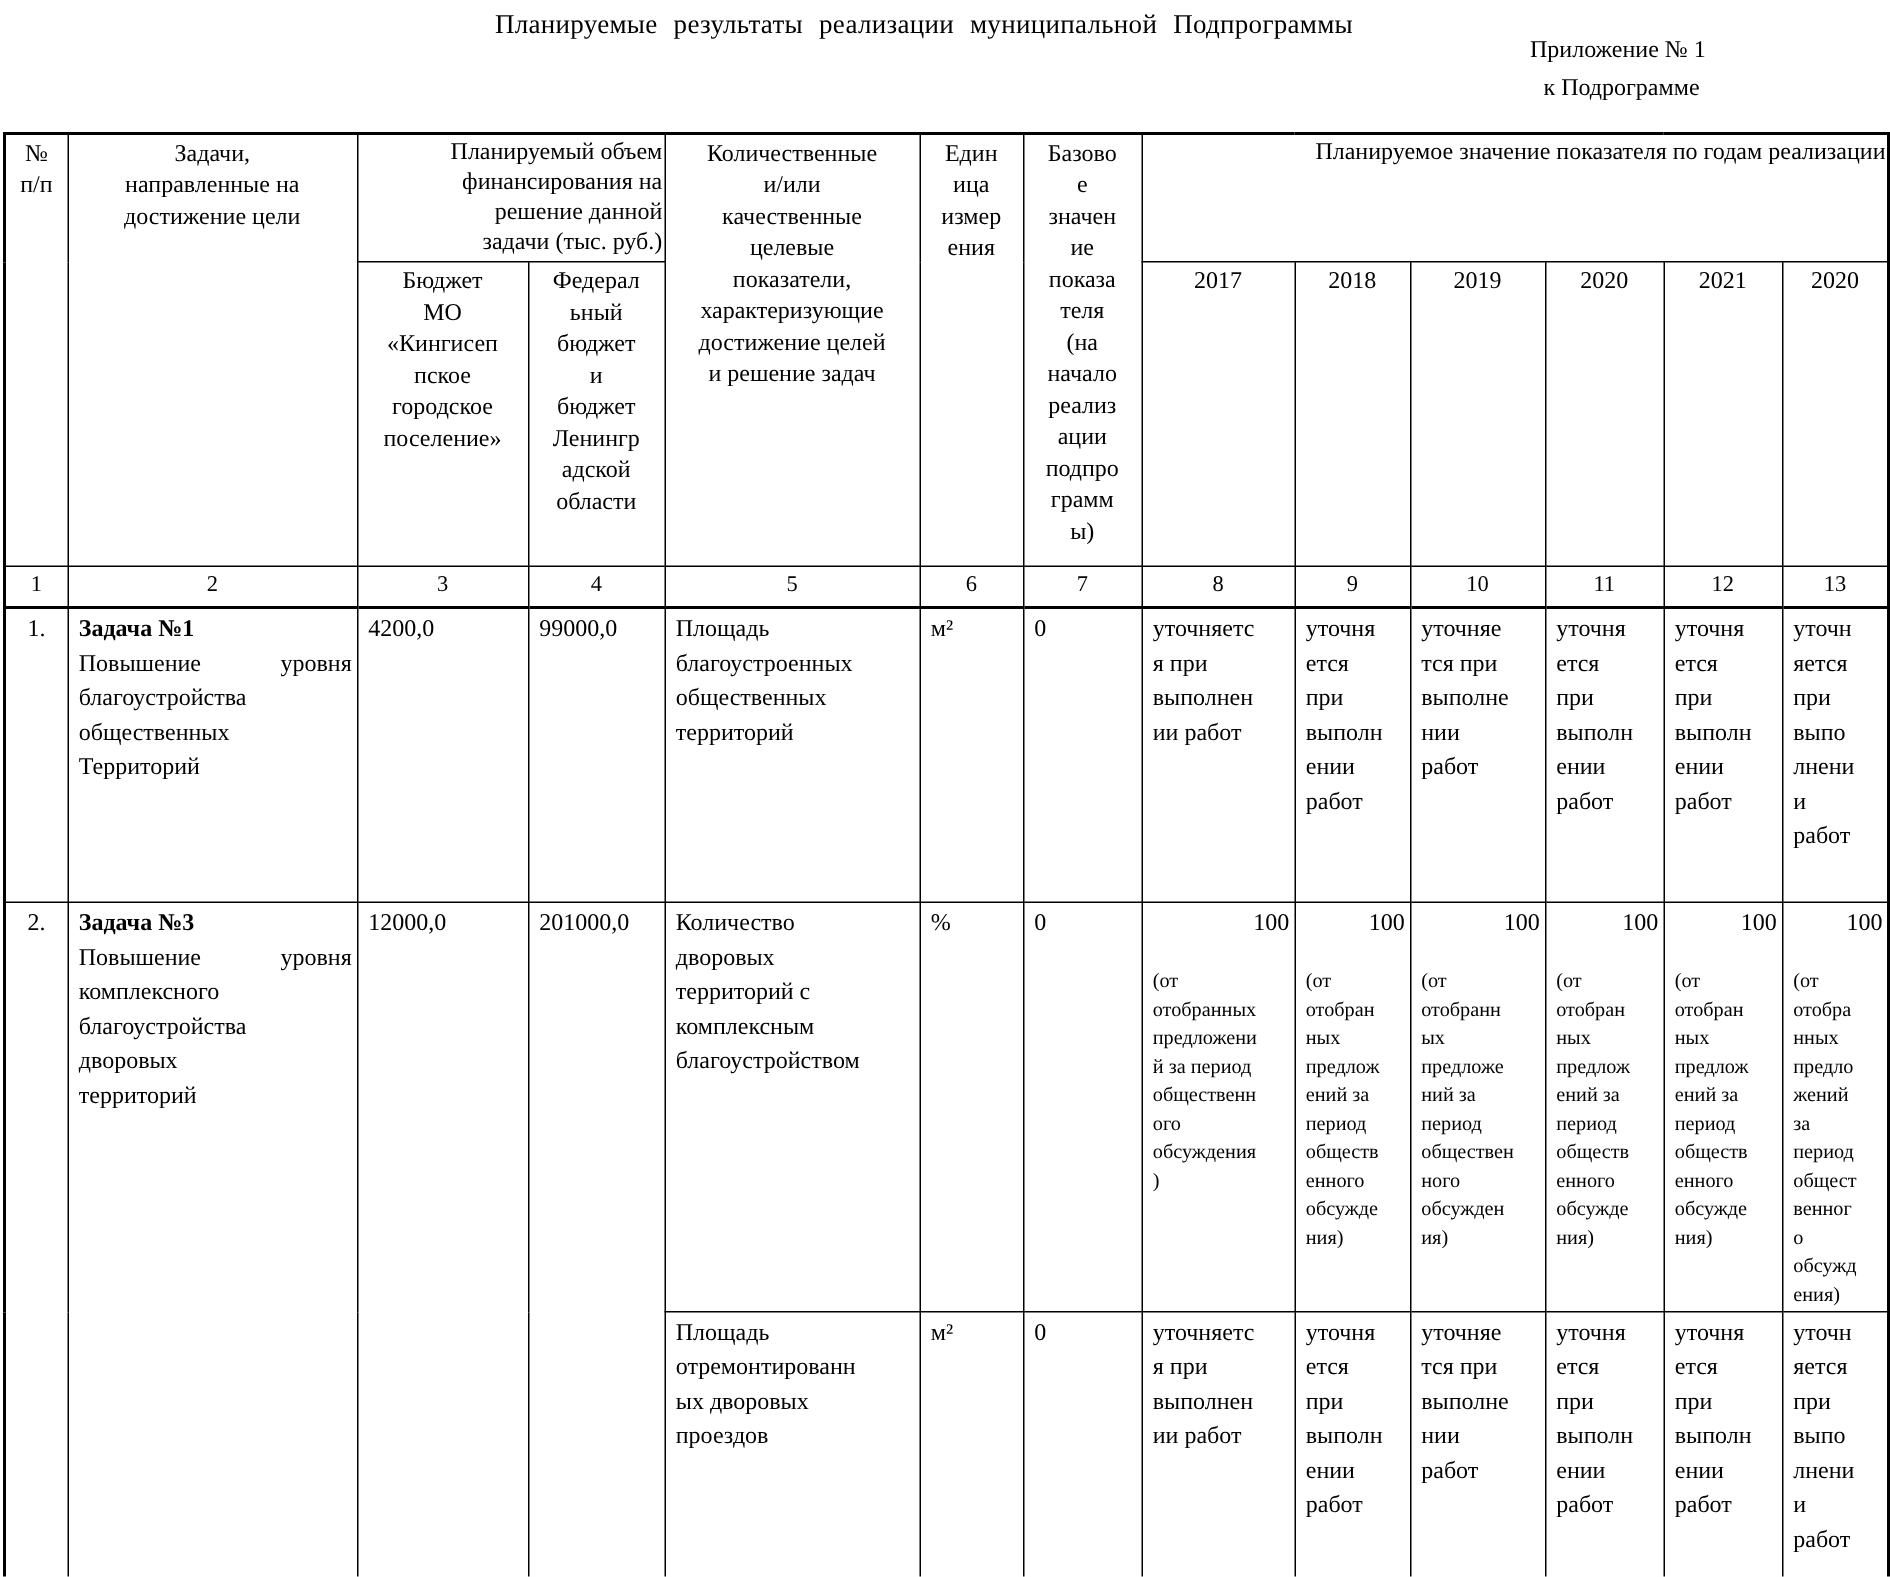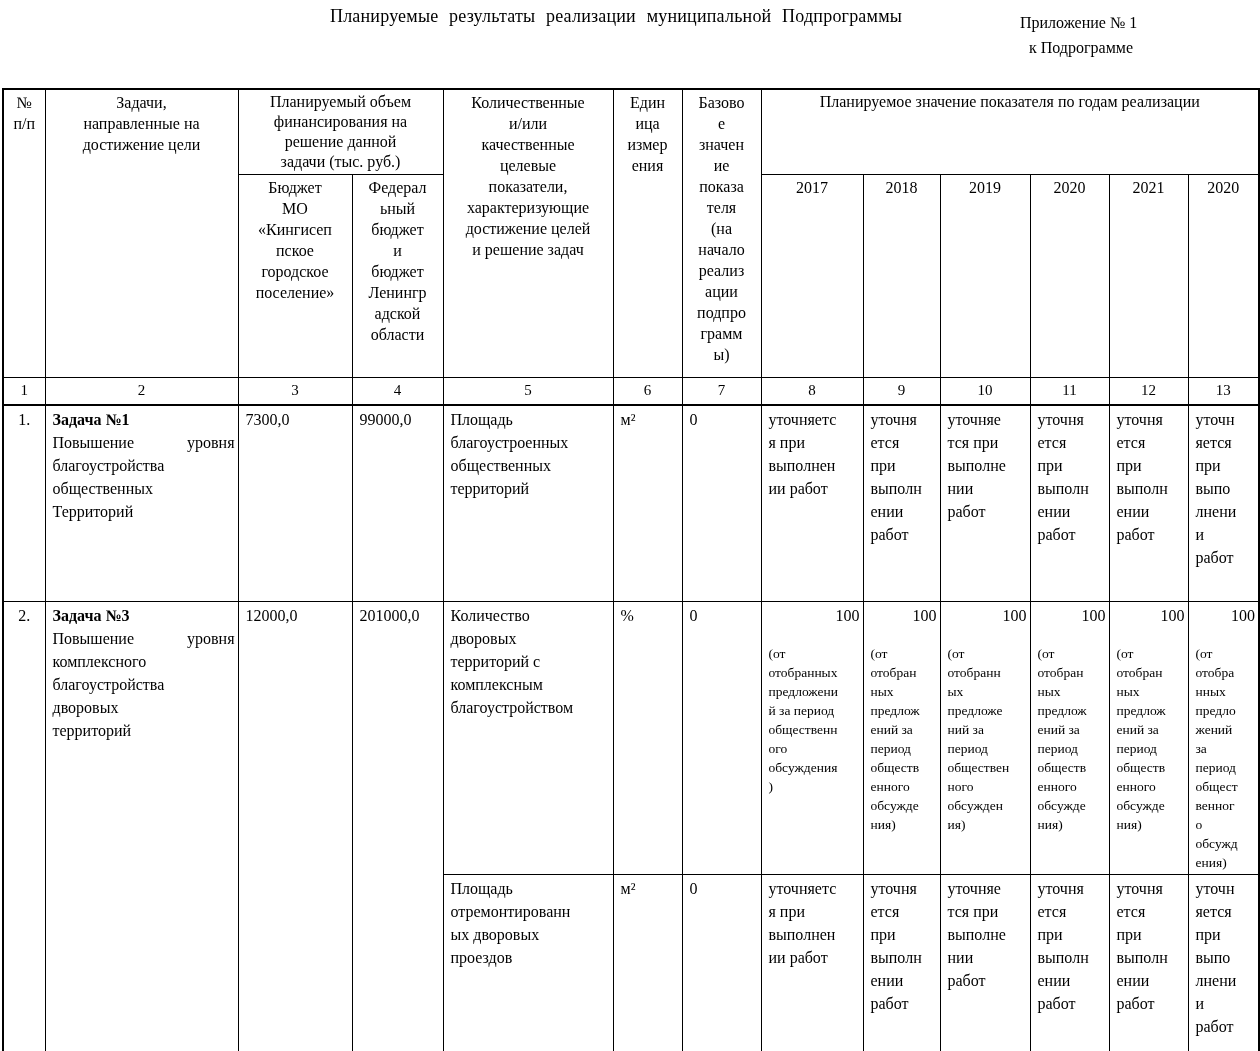--- a/index.html
+++ b/index.html
@@ -6,35 +6,35 @@
   body{
     width:1260px;height:1051px;background:#ffffff;color:#000;
     font-family:"Liberation Serif","DejaVu Serif",serif;
     position:relative;overflow:hidden;
   }
   
   .doc-title{position:absolute;top:6px;left:0;width:1232px;text-align:center;}
   .title1{font-size:18px;font-weight:normal;word-spacing:6px;letter-spacing:.2px;}
   .title2{font-size:16px;font-weight:bold;text-decoration:underline;margin-top:4px;word-spacing:2px;}
   .caption{font-size:12.5px;margin-top:4px;}
-  .appendix{position:absolute;top:10px;left:1020px;font-size:16px;line-height:25px;}
+  .appendix{position:absolute;top:21px;left:1020px;font-size:16px;line-height:25px;}
   .appendix .l2{padding-left:9px;}
   
   table.main{
     position:absolute;top:88px;left:2px;
     border-collapse:collapse;table-layout:fixed;
     border:2px solid #000;
   }
   td{
     border:1px solid #000;vertical-align:top;
     font-size:16px;line-height:23px;
     padding:2px 3px 2px 7px;overflow:hidden;
   }
   td.hc{ text-align:center;white-space:pre-line;line-height:21px;padding:2px 1px; }
-  td.grp{ line-height:20px; }
+  td.grp{ line-height:20px;text-align:right; }
   tr.numrow td{ text-align:center;padding:0 2px;font-size:15px;line-height:25px;border-bottom-width:2px; }
   .pre{ white-space:pre-line; }
   td.cnum{ text-align:center;padding:2px 2px; }
   .task-title{ font-weight:bold;}
   .task-body{ white-space:pre-line;text-align:justify;text-align-last:justify;text-justify:inter-word; }
   .yearval{ font-size:16px;line-height:24px;text-align:right; }
   .yearnote{ font-size:13.5px;line-height:19px;white-space:pre-line;margin-top:16px; }
 </style>
 </head>
 <body>
@@ -144,21 +144,21 @@
 
     <tr style="height:197px">
       <td class="cnum">1.</td>
       <td>
         <div class="task-title">Задача №1</div>
         <div class="task-body">Повышение уровня
 благоустройства
 общественных
 Территорий</div>
       </td>
-      <td>7300,0</td>
+      <td>4200,0</td>
       <td>99000,0</td>
       <td class="pre">Площадь
 благоустроенных
 общественных
 территорий</td>
       <td>м²</td>
       <td>0</td>
       <td class="pre">уточняетс
 я при
 выполнен

